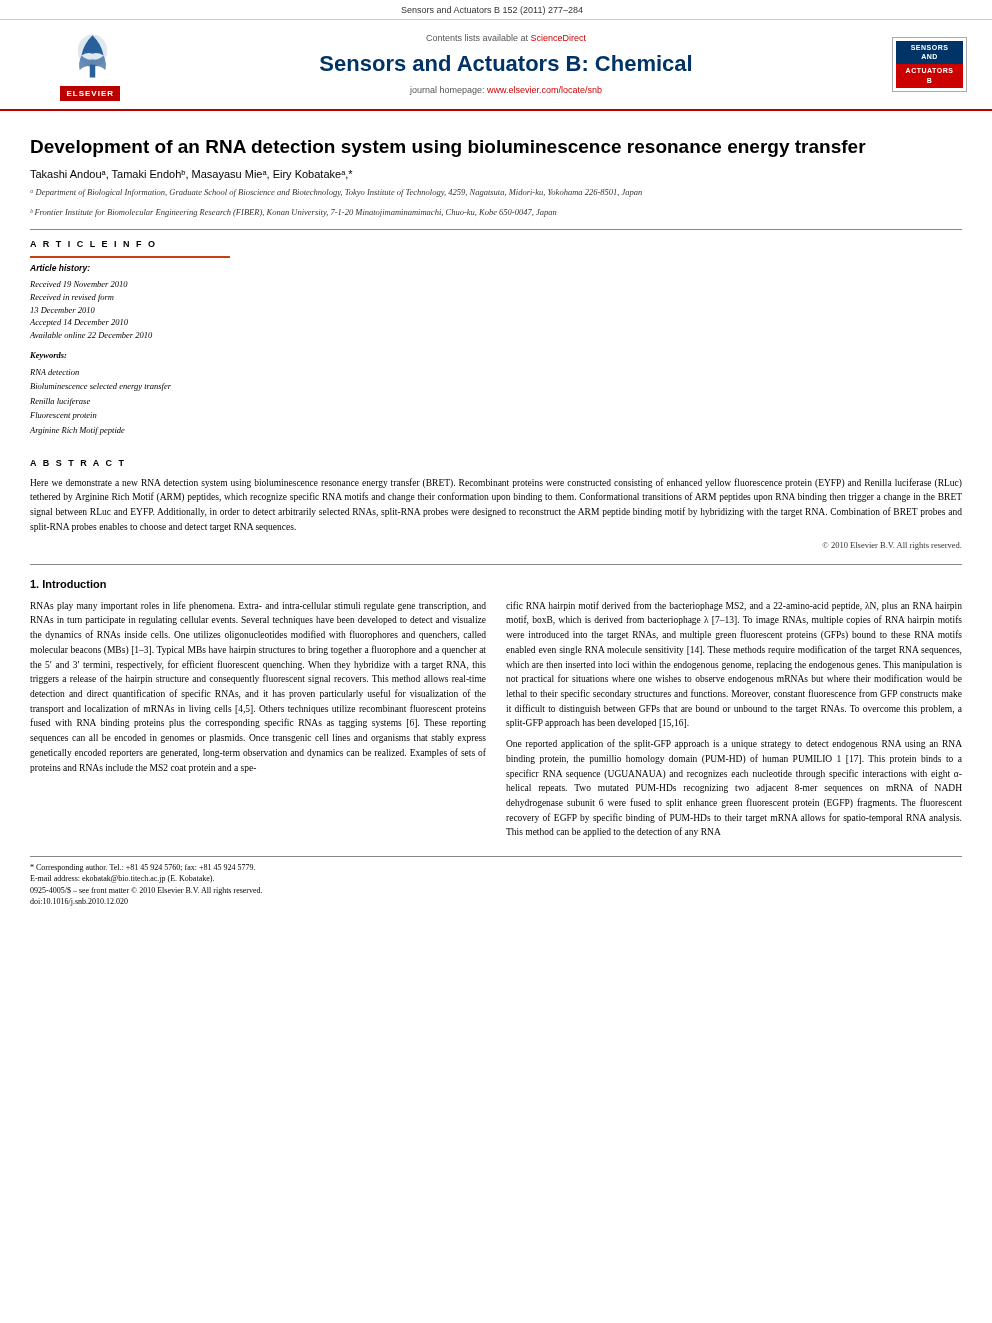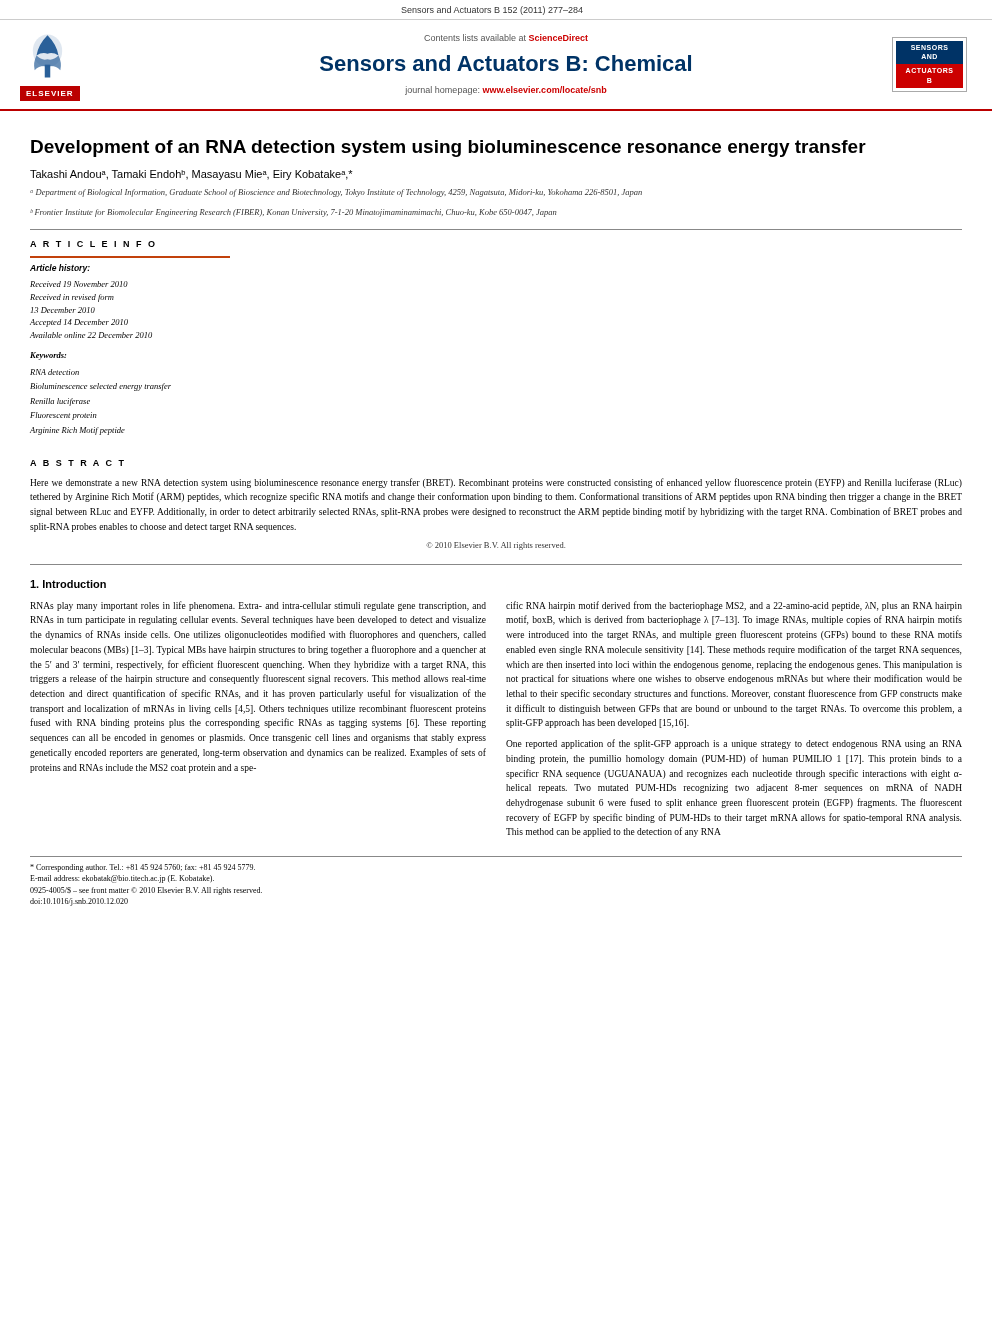--- a/index.html
+++ b/index.html
@@ -25,21 +25,21 @@
       align-items: center;
       padding: 8px 20px;
       border-bottom: 2px solid #b00;
     }
     .journal-header-left {
       width: 100px;
     }
     .elsevier-logo {
       display: flex;
       flex-direction: column;
-      align-items: flex-start;
+      align-items: flex-end;
     }
     .elsevier-logo .logo-bar {
       background: #b00;
       color: #fff;
       font-size: 8px;
       font-weight: bold;
       font-family: Arial, sans-serif;
       padding: 2px 6px;
       margin-top: 3px;
       letter-spacing: 1px;
@@ -183,21 +183,21 @@
       font-style: italic;
       line-height: 1.7;
       display: block;
     }
     .abstract-text {
       font-size: 9.5px;
       line-height: 1.55;
       text-align: justify;
     }
     .copyright {
-      text-align: center;
+      text-align: right;
       font-size: 8.5px;
       margin-top: 6px;
       color: #333;
     }
     .divider {
       border: none;
       border-top: 1px solid #888;
       margin: 12px 0;
     }
     .body-two-col {
@@ -222,21 +222,21 @@
       line-height: 1.55;
       text-align: justify;
       margin-bottom: 6px;
     }
     .footnote-area {
       border-top: 1px solid #888;
       padding-top: 5px;
       margin-top: 10px;
       font-size: 8px;
     }
-    a { color: #c00; text-decoration: none; font-weight: bold; }
+    a { color: #c00; text-decoration: none; }
   </style>
 </head>
 <body>
 
 <div class="top-bar">
   <span>Sensors and Actuators B 152 (2011) 277–284</span>
 </div>
 
 <div class="journal-header">
 

